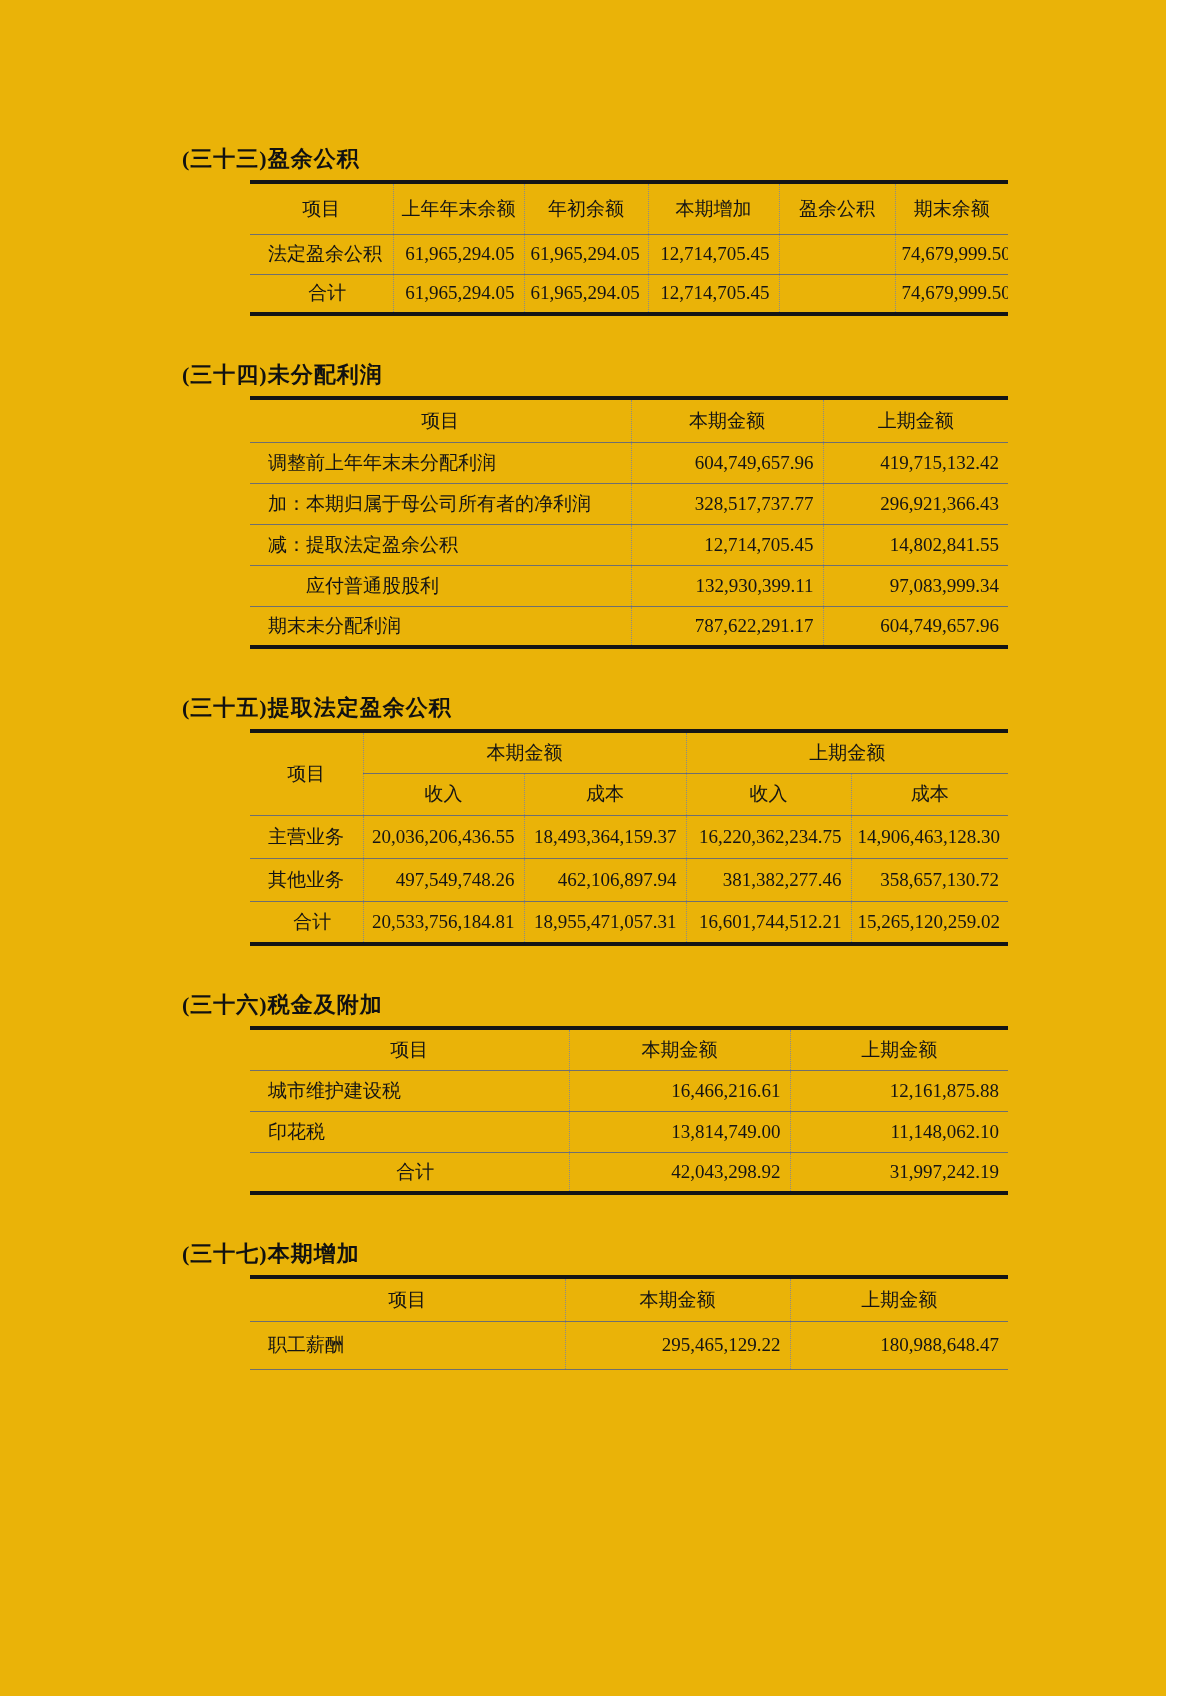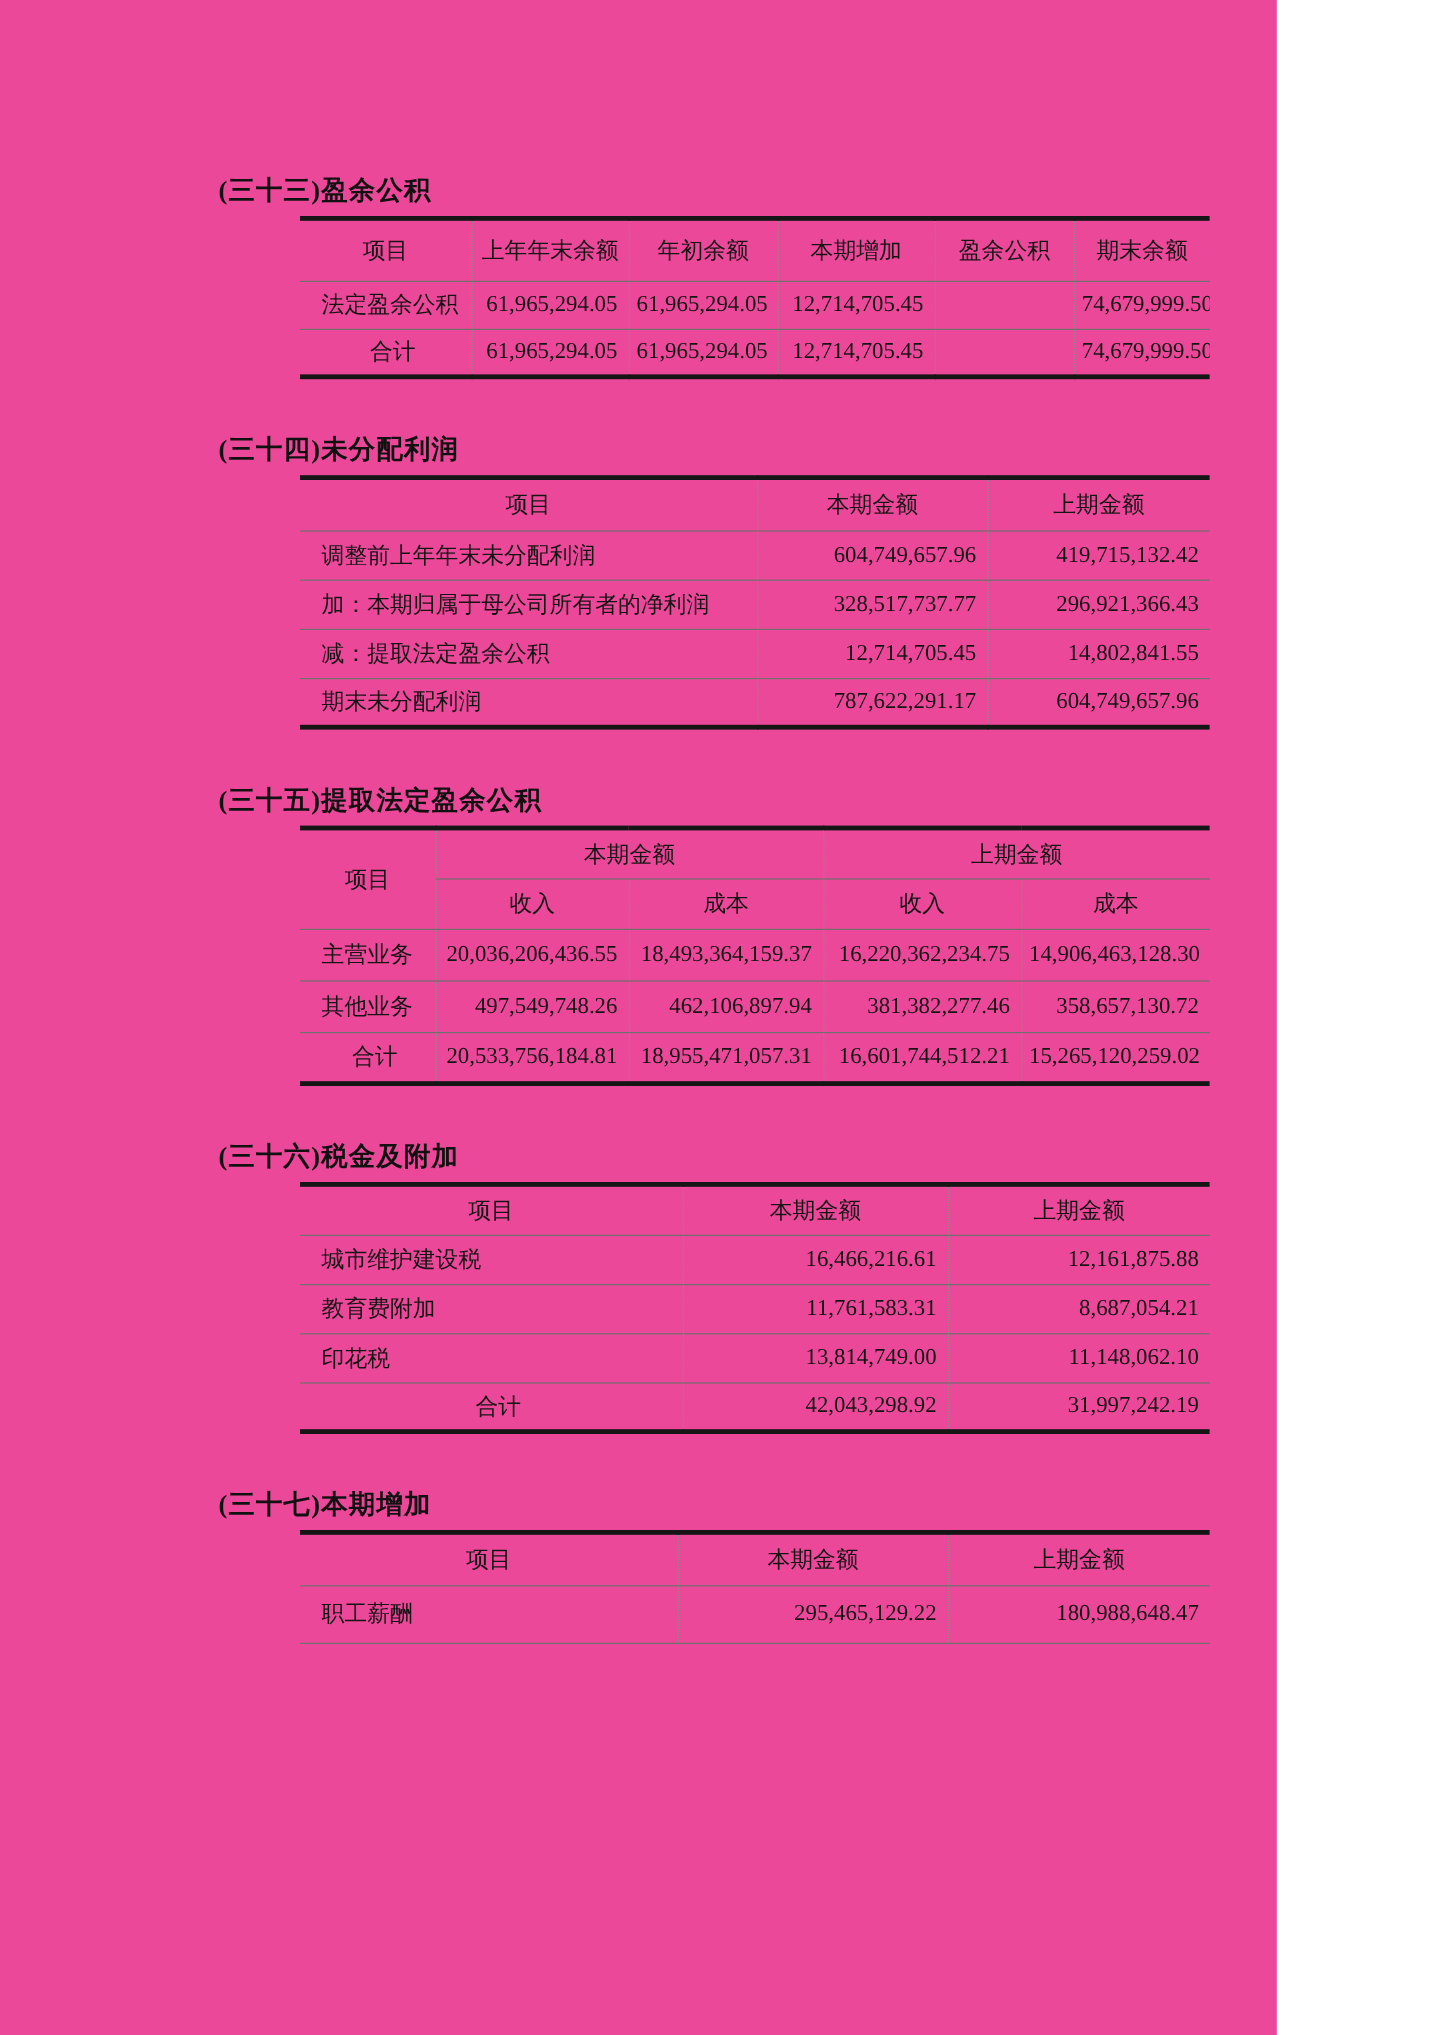--- a/index.html
+++ b/index.html
@@ -1,19 +1,19 @@
 <!DOCTYPE html>
 <html><head>
 <meta charset="utf-8">
 <style>
   html,body{margin:0;padding:0;background:#ffffff;}
   .page{
     position:relative;
-    width:1064px;height:1696px;
-    background:#ec4899;
+    width:1166px;height:1696px;
+    background:#eab308;
     font-family:"Liberation Serif","DejaVu Serif",serif;
     color:#111;
     box-sizing:border-box;
     padding:146px 0 0 182px;
     overflow:hidden;
   }
   .section-heading{
     font-size:22px;font-weight:bold;line-height:26px;
     letter-spacing:1px;margin:0 0 8px 0;
     font-family:"Liberation Serif","DejaVu Serif",serif;
@@ -121,20 +121,25 @@
       <tr class="drow2">
         <td class="label">加：本期归属于母公司所有者的净利润</td>
         <td class="num">328,517,737.77</td>
         <td class="num">296,921,366.43</td>
       </tr>
       <tr class="drow2">
         <td class="label">减：提取法定盈余公积</td>
         <td class="num">12,714,705.45</td>
         <td class="num">14,802,841.55</td>
       </tr>
+      <tr class="drow2">
+        <td class="label indent2">应付普通股股利</td>
+        <td class="num">132,930,399.11</td>
+        <td class="num">97,083,999.34</td>
+      </tr>
       <tr class="drow2 last">
         <td class="label">期末未分配利润</td>
         <td class="num">787,622,291.17</td>
         <td class="num">604,749,657.96</td>
       </tr>
     </tbody>
       </table>
   </div>
 
   <div class="section">
@@ -197,25 +202,20 @@
         <th>项目</th>
         <th>本期金额</th>
         <th>上期金额</th>
       </tr>
       <tr class="drow2">
         <td class="label">城市维护建设税</td>
         <td class="num">16,466,216.61</td>
         <td class="num">12,161,875.88</td>
       </tr>
       <tr class="drow2">
-        <td class="label">教育费附加</td>
-        <td class="num">11,761,583.31</td>
-        <td class="num">8,687,054.21</td>
-      </tr>
-      <tr class="drow2">
         <td class="label">印花税</td>
         <td class="num">13,814,749.00</td>
         <td class="num">11,148,062.10</td>
       </tr>
       <tr class="drow2 last">
         <td class="label center">合计</td>
         <td class="num">42,043,298.92</td>
         <td class="num">31,997,242.19</td>
       </tr>
     </tbody>

